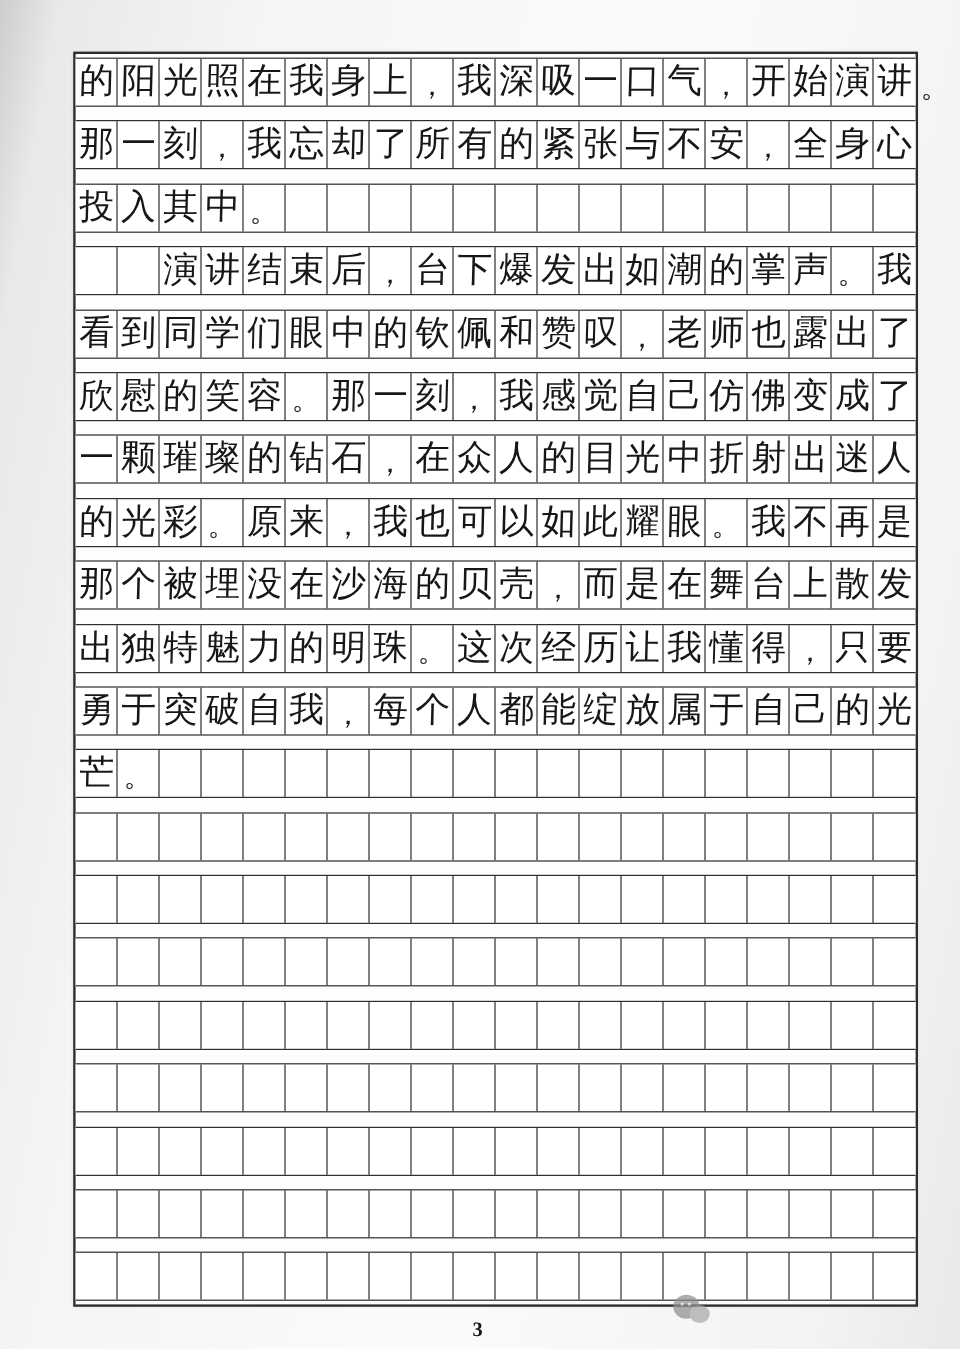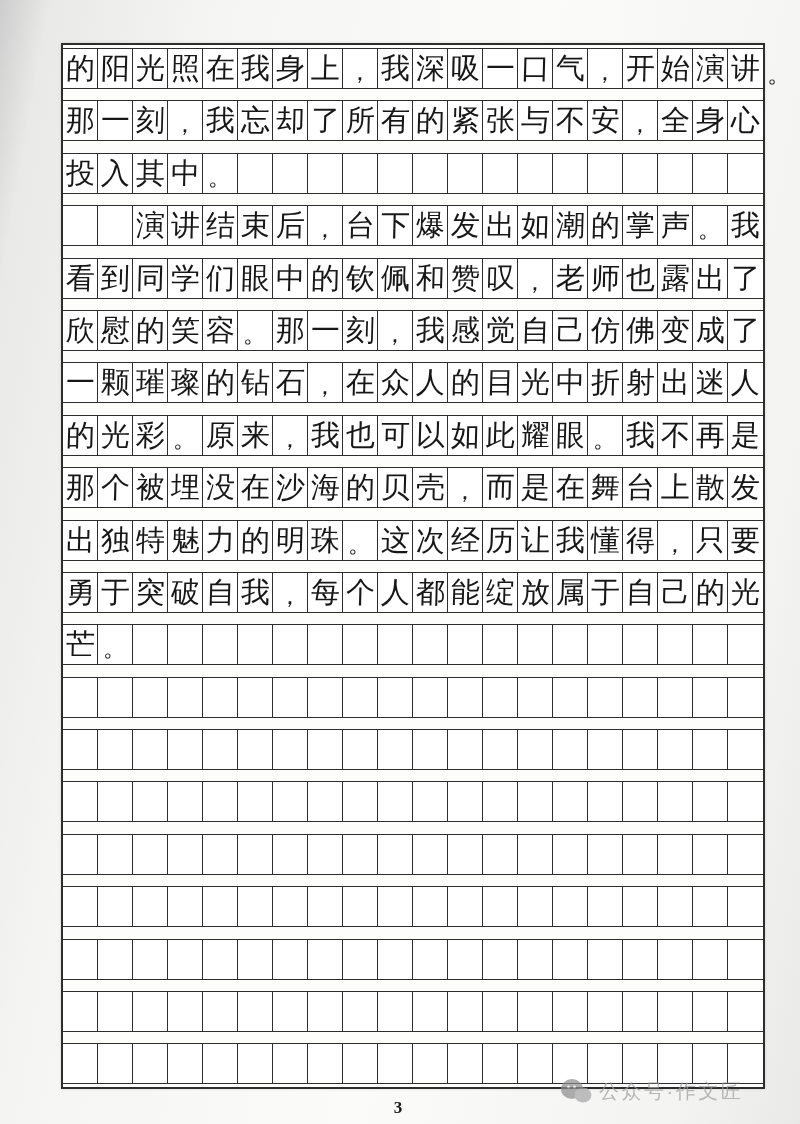--- a/index.html
+++ b/index.html
@@ -953,16 +953,15 @@
 
   <div class="page-number">3</div>
 
   <div class="watermark">
     <svg class="wechat-icon" width="32" height="28" viewBox="0 0 32 28" aria-hidden="true">
       <ellipse cx="12" cy="12" rx="11" ry="10" fill="#8f8f8f"></ellipse>
       <ellipse cx="23" cy="18" rx="8.5" ry="7.5" fill="#a8a8a8"></ellipse>
       <circle cx="8.5" cy="10" r="1.4" fill="#e8e8e8"></circle>
       <circle cx="14.5" cy="10" r="1.4" fill="#e8e8e8"></circle>
     </svg>
-    <span class="watermark-text">公众号·作文匠</span>
   </div>
 
 </div>
 
 </body></html>

